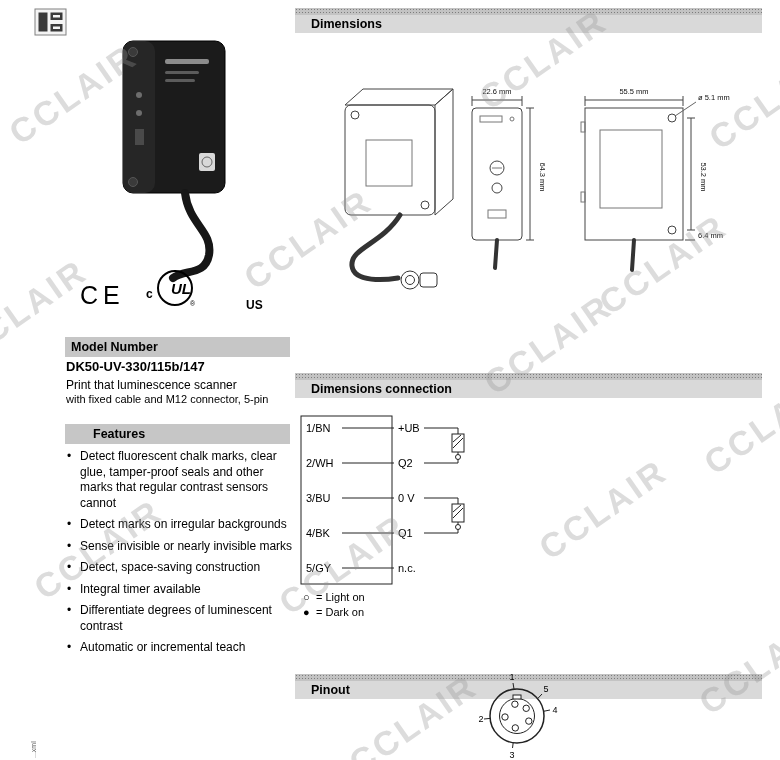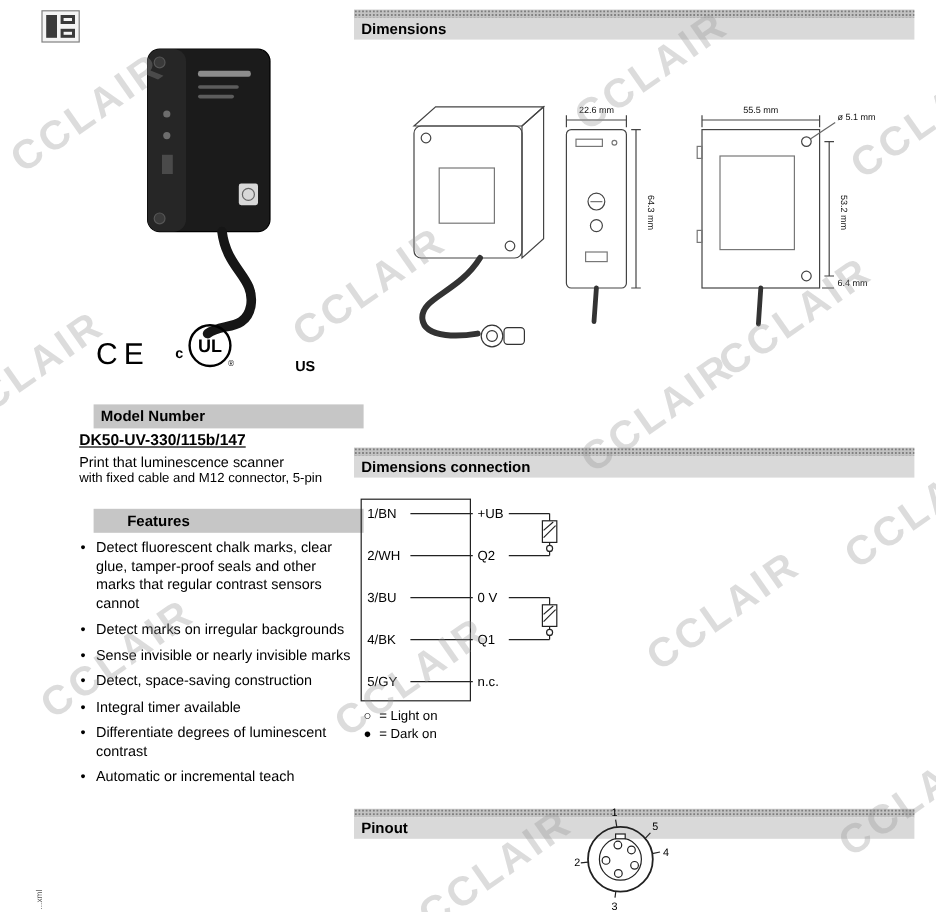--- a/index.html
+++ b/index.html
@@ -9,42 +9,42 @@
   
   .wm{position:absolute;font-size:34px;font-weight:bold;letter-spacing:3px;
       color:rgba(150,150,150,0.33);transform:rotate(-35deg);white-space:nowrap;
       pointer-events:none;z-index:9;}
 
   
   .sec-hdr{position:absolute;left:295px;width:467px;box-sizing:border-box;z-index:2;}
   .sec-hdr .dots{height:7px;background-color:#c3c3c3;
       background-image:radial-gradient(#7d7d7d 34%,transparent 36%);background-size:3px 3px;}
   .sec-hdr .bar{height:18px;background:#d9d9d9;font-weight:bold;font-size:12.5px;
-      line-height:18px;padding-left:6px;}
+      line-height:18px;padding-left:16px;}
 
   
   .left-bar{position:absolute;left:65px;width:225px;height:20px;background:#c6c6c6;
       font-weight:bold;font-size:12.5px;line-height:20px;padding-left:6px;
-      box-sizing:border-box;z-index:2;margin-left:13px;}
+      box-sizing:border-box;z-index:2;}
 
   .txt{position:absolute;z-index:2;}
-  .model-number{left:66px;top:359px;font-weight:bold;font-size:13px;text-decoration:underline;}
+  .model-number{left:66px;top:359px;font-weight:bold;font-size:13px;}
   .desc1{left:66px;top:378px;font-size:12px;}
   .desc2{left:66px;top:393px;font-size:11px;}
 
   .features{position:absolute;left:67px;top:449px;width:226px;z-index:2;}
   .feature{display:flex;font-size:12px;line-height:15.5px;margin-bottom:6px;}
   .feature .bullet{width:13px;flex:none;}
 
   .ce-mark{position:absolute;left:80px;top:281px;font-size:25px;letter-spacing:5px;
       font-weight:400;z-index:2;}
   .ul-wrap{position:absolute;left:146px;top:270px;width:80px;height:42px;z-index:2;}
   .ul-c{position:absolute;left:0px;top:17px;font-size:12px;font-weight:bold;}
   .ul-circle{position:absolute;left:11px;top:0px;width:36px;height:36px;border:2.2px solid #000;
-      border-radius:50%;text-align:center;font-weight:bold;
+      border-radius:50%;text-align:right;font-weight:bold;font-style:italic;
       font-size:15px;line-height:34px;box-sizing:border-box;}
   .ul-reg{position:absolute;left:44px;top:30px;font-size:7px;}
   .ul-us{position:absolute;left:52px;top:28px;font-size:12px;font-weight:bold;margin-left:48px;}
 
   .legend{position:absolute;left:303px;top:590px;font-size:11px;line-height:15px;z-index:2;}
   .legend .sym{display:inline-block;width:13px;}
 
   .side-note{position:absolute;left:30px;top:758px;transform:rotate(-90deg);
       transform-origin:0 0;font-size:7px;color:#555;z-index:2;}
 

